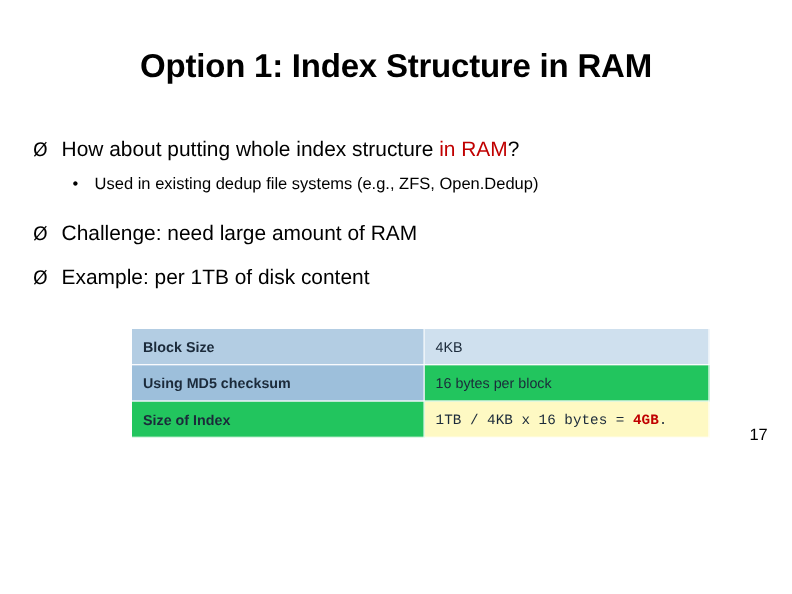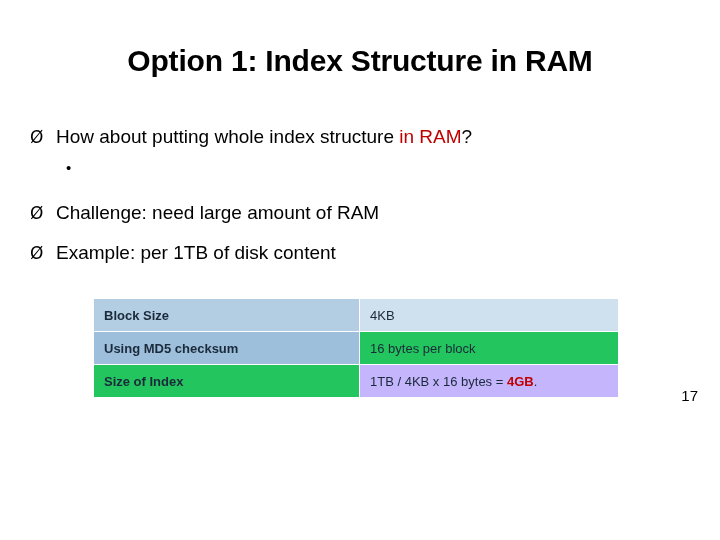--- a/index.html
+++ b/index.html
@@ -71,21 +71,21 @@
     height: 26px;
   }
   .spacer-md {
     height: 14px;
   }
   .accent-red {
     color: #c00000;
   }
   .tbl {
     position: absolute;
-    left: 93px;
+    left: 119px;
     top: 298px;
     width: 483px;
     border-collapse: collapse;
     table-layout: fixed;
   }
   .tbl td {
     height: 32px;
     padding: 0 10px;
     font-size: 13px;
     vertical-align: middle;
@@ -98,21 +98,21 @@
   }
   .tbl td.c1 {
     width: 238px;
     color: #1b2a3a;
   }
   .tbl tr.r0 td.c0 { background: #b3cde3; }
   .tbl tr.r0 td.c1 { background: #cfe0ee; }
   .tbl tr.r1 td.c0 { background: #9dbfdb; margin-top: 28px; }
   .tbl tr.r1 td.c1 { background: #22c55e; }
   .tbl tr.r2 td.c0 { background: #22c55e; }
-  .tbl tr.r2 td.c1 { background: #c4b5fd; }
+  .tbl tr.r2 td.c1 { background: #fef9c3; font-family: Liberation Mono, monospace; }
   .page-num {
     position: absolute;
     right: 22px;
     bottom: 32px;
     font-size: 15px;
     color: #000000;
   }
 </style>
 </head>
 <body>
@@ -125,20 +125,21 @@
 
     <div class="bullet-l1">
       <span class="marker">Ø</span>
       <span class="text">
         <span>How about putting whole index structure </span><span class="accent-red">in RAM</span><span>?</span>
       </span>
     </div>
 
     <div class="bullet-l2">
       <span class="marker">•</span>
+      <span class="text">Used in existing dedup file systems (e.g., ZFS, Open.Dedup)</span>
     </div>
 
     <div class="spacer-lg"></div>
 
     <div class="bullet-l1">
       <span class="marker">Ø</span>
       <span class="text">Challenge: need large amount of RAM</span>
     </div>
 
     <div class="spacer-md"></div>

